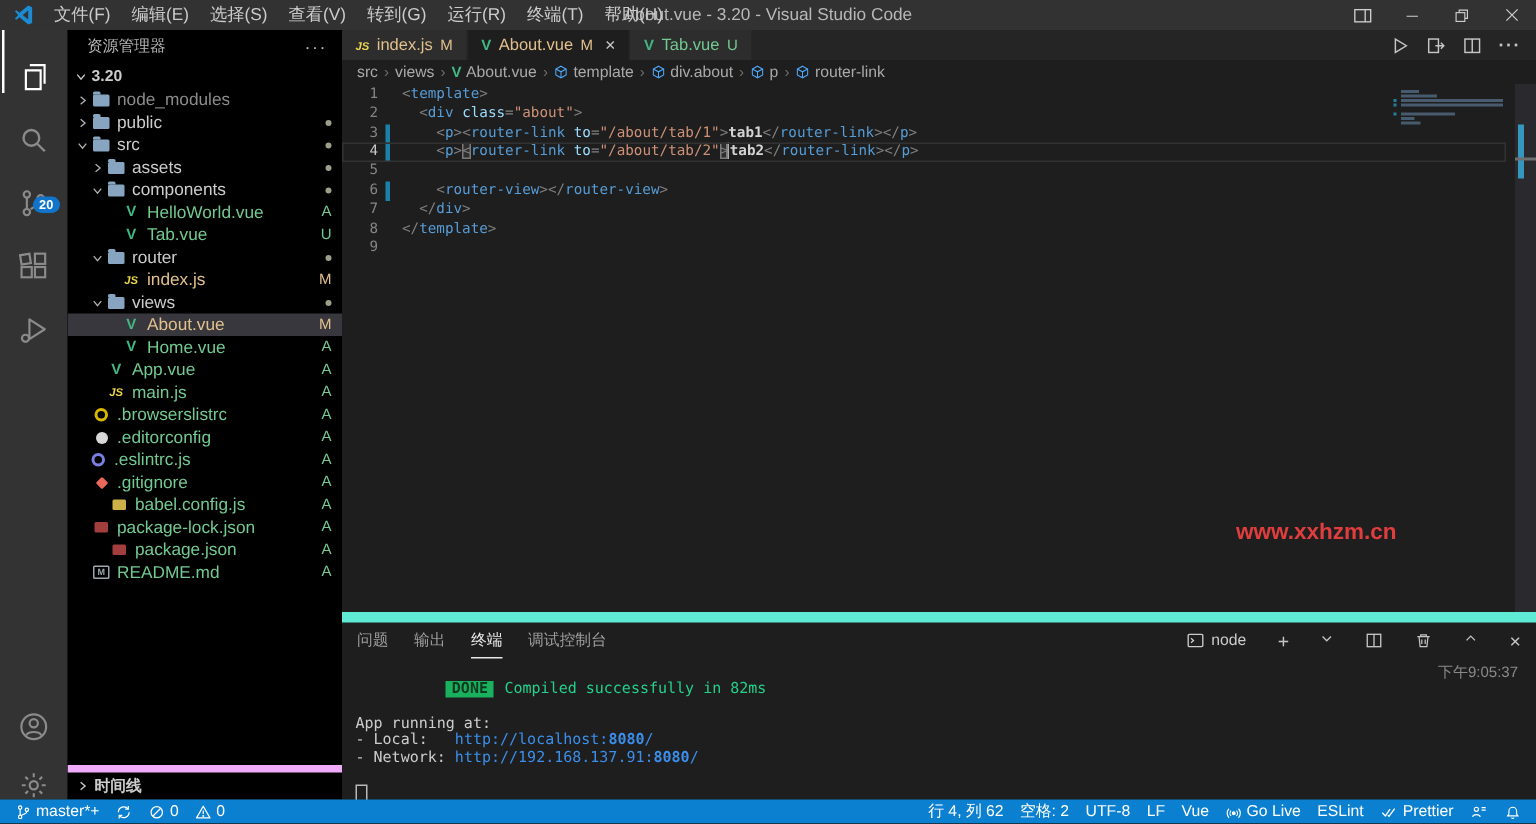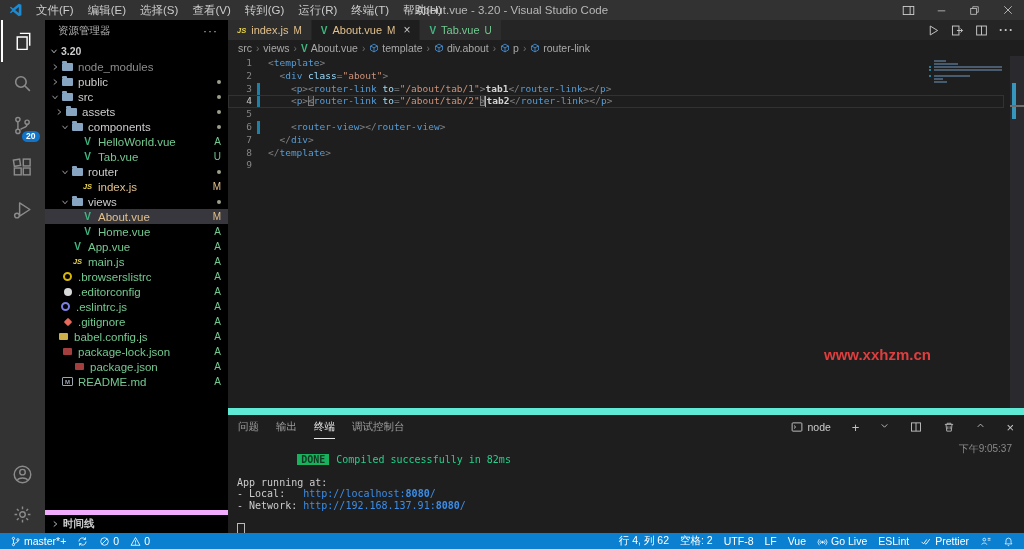--- a/index.html
+++ b/index.html
@@ -10,21 +10,21 @@
   .titlebar{height:20px;background:#323233;display:flex;align-items:center;position:relative;z-index:5}
   .logo{margin:0 6px 0 9px}
   .menus{display:flex;z-index:2}
   .menu-item{padding:0 7px;font-size:11.5px;color:#cccccc;cursor:default;line-height:20px}
   .tb-title{position:absolute;left:0;right:0;text-align:center;font-size:11.5px;color:#b8b8b8;pointer-events:none}
   .win-controls{margin-left:auto;display:flex;z-index:2}
   .win-btn{width:33px;height:20px;display:flex;align-items:center;justify-content:center;color:#cfcfcf}
   
   .main{display:flex;height:513px}
   .activitybar{width:45px;background:#333333;display:flex;flex-direction:column;align-items:center;flex:0 0 45px}
-  .ab-icon{width:44px;height:42px;display:flex;align-items:center;justify-content:center;color:#8b8b8b;position:relative;cursor:pointer}
+  .ab-icon{width:44px;height:42px;display:flex;align-items:flex-end;justify-content:center;color:#8b8b8b;position:relative;cursor:pointer}
   .ab-icon.active{color:#ffffff;box-shadow:inset 2px 0 0 #ffffff}
   .ab-badge{position:absolute;right:5px;bottom:4px;background:#1075ca;color:#fff;font-size:8.5px;
             border-radius:9px;padding:1.5px 4px;line-height:1;font-weight:bold}
   .ab-bottom{margin-top:auto}
   
   .sidebar{width:183px;background:#000000;display:flex;flex-direction:column;flex:0 0 183px;overflow:hidden}
   .sb-header{height:22px;display:flex;align-items:center;padding:0 10px 0 13px;font-size:10.5px;color:#b5b5b5}
   .sb-more{margin-left:auto;letter-spacing:1px;color:#bbb;cursor:pointer;font-size:12px}
   .sb-section{height:17px;display:flex;align-items:center;font-weight:bold;font-size:10.5px;color:#cccccc;padding-left:3px;gap:2px;cursor:pointer}
   .tree{flex:0 0 auto}
@@ -251,21 +251,21 @@
             <svg width="8" height="8" viewBox="0 0 16 16" fill="none" stroke="#b0b0b0" stroke-width="1.8">
               <path d="M3 5.5l5 6 5-6"></path>
             </svg>
           </span>
           <span class="ficon">
             <span class="fi-folder"></span>
           </span>
           <span class="tlabel c-def">src</span>
           <span class="tdot"></span>
         </div>
-        <div class="trow" style="padding-left: 8px; justify-content: center;">
+        <div class="trow" style="padding-left: 14px; justify-content: center;">
           <span class="chev">
             <svg width="8" height="8" viewBox="0 0 16 16" fill="none" stroke="#b0b0b0" stroke-width="1.8">
               <path d="M5.5 3l6 5-6 5"></path>
             </svg>
           </span>
           <span class="ficon">
             <span class="fi-folder"></span>
           </span>
           <span class="tlabel c-def">assets</span>
           <span class="tdot"></span>
@@ -387,21 +387,21 @@
           <span class="tbadge c-add">A</span>
         </div>
         <div class="trow" style="padding-left: 4px;">
           <span class="chev"></span>
           <span class="ficon">
             <span class="fi-git"></span>
           </span>
           <span class="tlabel c-add">.gitignore</span>
           <span class="tbadge c-add">A</span>
         </div>
-        <div class="trow" style="padding-left: 0;">
+        <div class="trow" style="padding-left: 16px;">
           <span class="chev"></span>
           <span class="ficon">
             <span class="fi-babel"></span>
           </span>
           <span class="tlabel c-add">babel.config.js</span>
           <span class="tbadge c-add">A</span>
         </div>
         <div class="trow" style="padding-left: 4px;">
           <span class="chev"></span>
           <span class="ficon">

